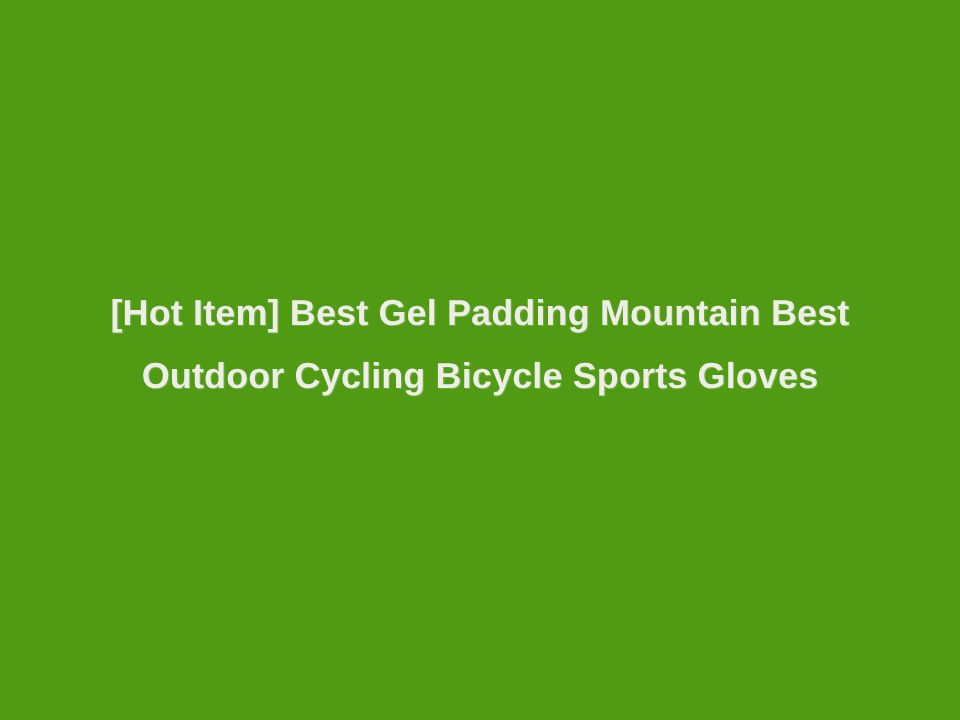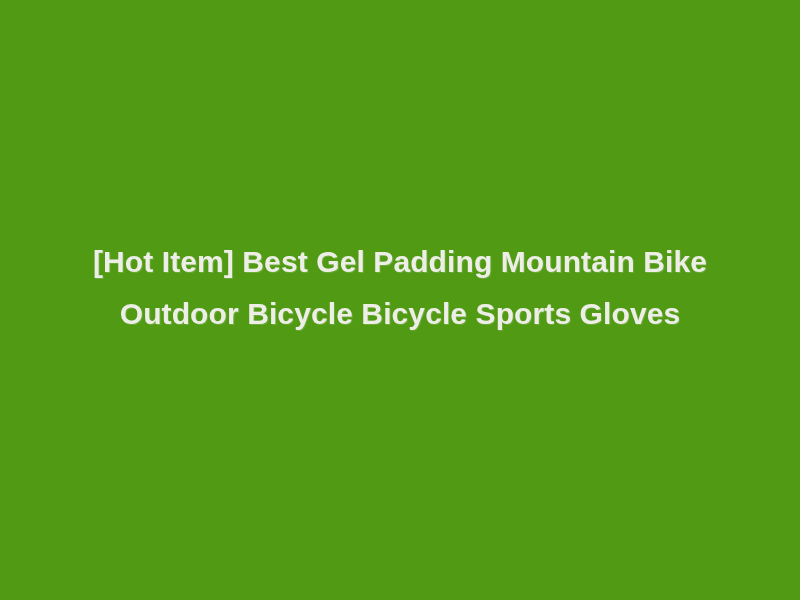--- a/index.html
+++ b/index.html
@@ -48,17 +48,17 @@
     transform: translateY(-12px);
   }
 </style>
 </head>
 <body>
 
 <div id="placeholder-card" style="background: rgb(81, 154, 19);">
 
   <div id="title-block">
 
-    <h1 id="product-title" style="color: rgb(238, 238, 232);">[Hot Item] Best Gel Padding Mountain Bike Outdoor Bicycle Bicycle Sports Gloves</h1>
+    <h1 id="product-title" style="color: rgb(238, 238, 232);">[Hot Item] Best Gel Padding Mountain Best Outdoor Cycling Bicycle Sports Gloves</h1>
 
   </div>
 
 </div>
 
 </body></html>

